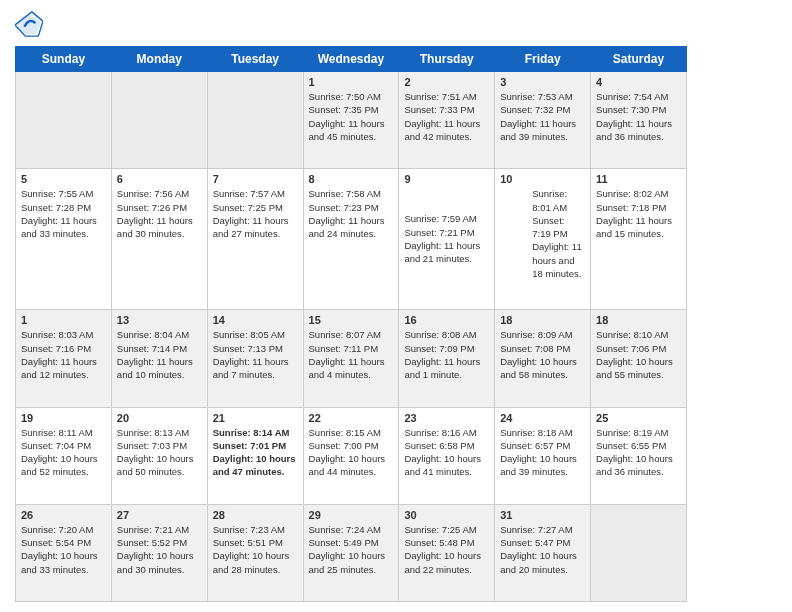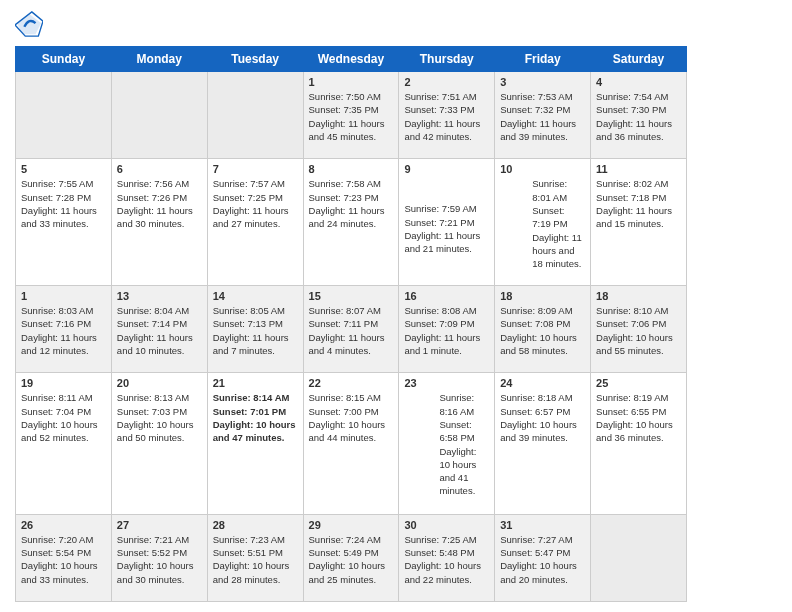--- a/index.html
+++ b/index.html
@@ -264,21 +264,21 @@
 Daylight: 10 hours and 47 minutes.</div>
           </td>
           <td>
             <span class="day-num">22</span>
             <div class="day-info" style="white-space: pre-line;">Sunrise: 8:15 AM
 Sunset: 7:00 PM
 Daylight: 10 hours and 44 minutes.</div>
           </td>
           <td>
             <span class="day-num">23</span>
-            <div class="day-info" style="white-space: pre-line; margin-left: 35px;">Sunrise: 8:16 AM
+            <div class="day-info" style="white-space: pre-line;">Sunrise: 8:16 AM
 Sunset: 6:58 PM
 Daylight: 10 hours and 41 minutes.</div>
           </td>
           <td>
             <span class="day-num">24</span>
             <div class="day-info" style="white-space: pre-line;">Sunrise: 8:18 AM
 Sunset: 6:57 PM
 Daylight: 10 hours and 39 minutes.</div>
           </td>
           <td>

